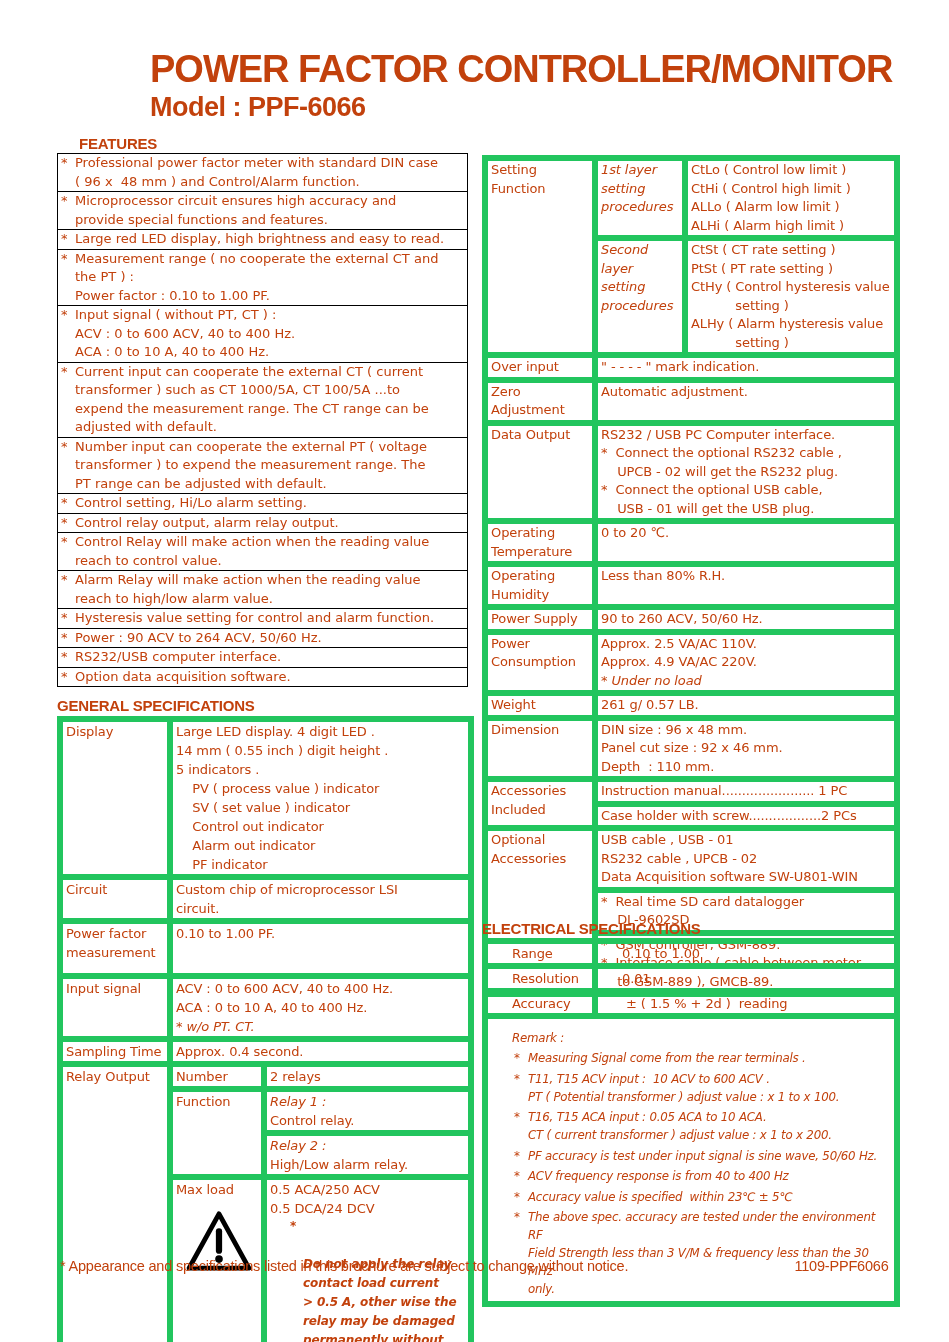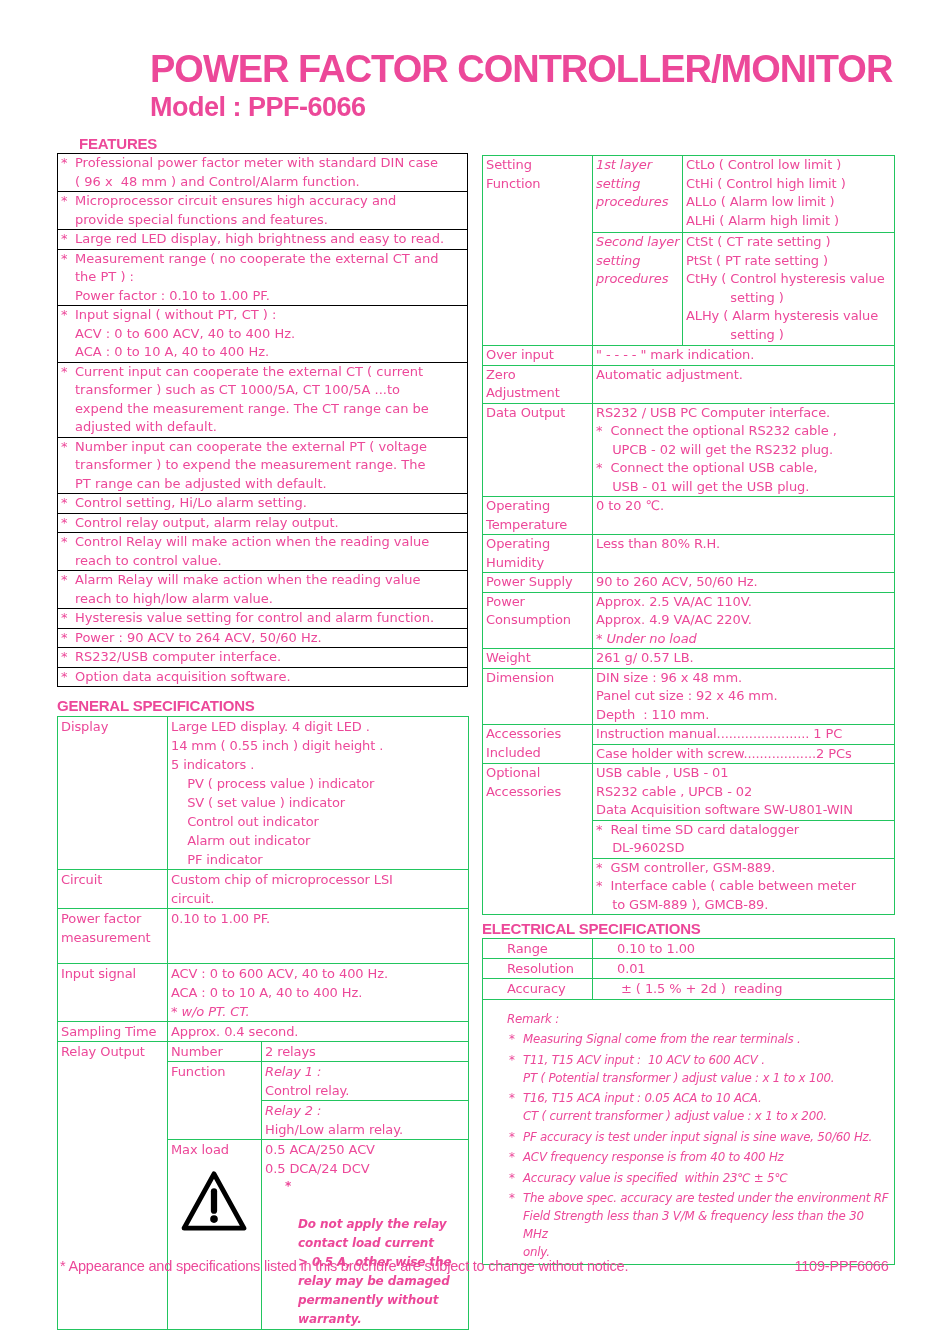--- a/index.html
+++ b/index.html
@@ -2,21 +2,21 @@
 <html><head>
 <meta charset="utf-8">
 <style>
   * { box-sizing: border-box; margin: 0; padding: 0; }
   html,body { background:#e8e8e8; }
   .page {
     position: relative;
     width: 949px; height: 1342px;
     margin: 0 auto;
     background: #ffffff;
-    color: #ec4899;
+    color: #c2410c;
     font-family: "DejaVu Sans", sans-serif;
     font-size: 13px;
     overflow: hidden;
   }
   .title {
     position: absolute; left: 150px; top: 48px;
     font-family: "Liberation Sans", sans-serif;
     font-size: 38px; font-weight: bold; letter-spacing: -1px;
     white-space: nowrap;
   }
@@ -42,21 +42,21 @@
     border: 1px solid #000;
   }
   .feat-row { display: flex; border-top: 1px solid #000; line-height: 18.5px; }
   .feat-row:first-child { border-top: none; }
   .feat-row .star { flex: none; width: 17px; padding-left: 3px; }
   .feat-row .lines { flex: 1; line-height: 18.5px; }
 
   
   table { border-collapse: collapse; table-layout: fixed; }
   td {
-    border: 1px solid #22c55e;
+    border: 6px solid #22c55e;
     vertical-align: top;
     padding: 0 2px 0 3px;
     line-height: 19px;
     letter-spacing: -0.1px;
   }
   .italic { font-style: italic; }
 
   
   .general { position: absolute; left: 57px; top: 716px; width: 411px; }
   .general td { line-height: 19px; }

